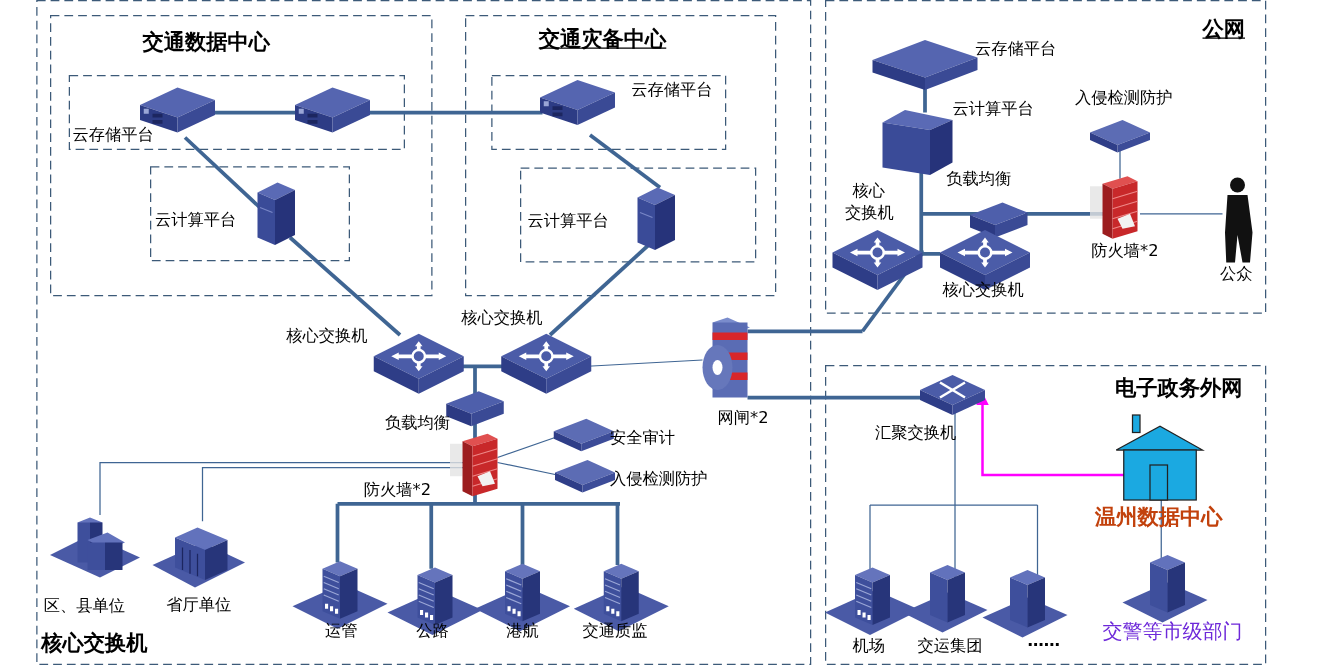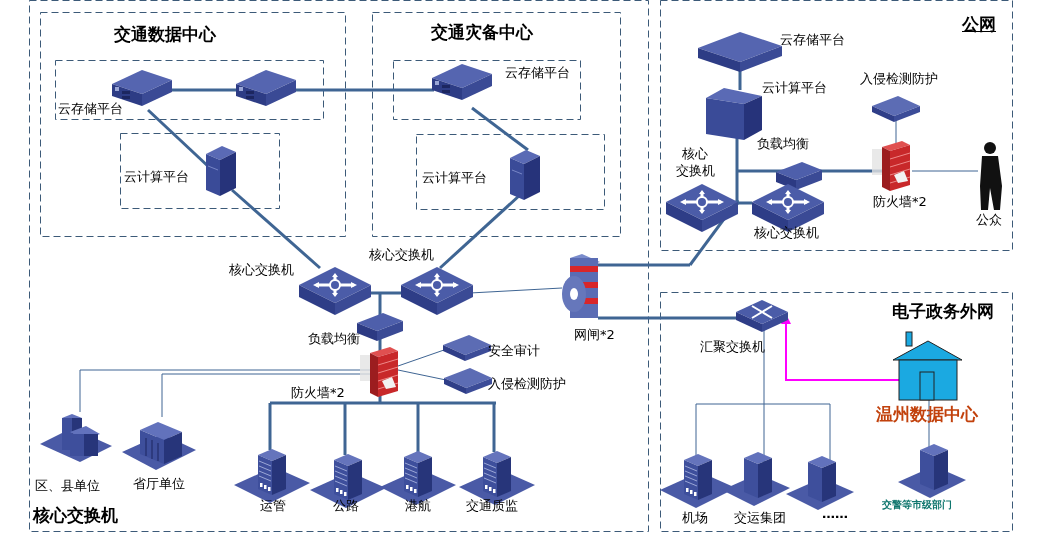--- a/index.html
+++ b/index.html
@@ -249,26 +249,26 @@
 
   <g stroke="#222" stroke-width="1">
     <rect x="906" y="332" width="6" height="14" fill="#1ba9e1"></rect>
     <polygon points="893,360 928,341 962,360" fill="#1ba9e1"></polygon>
     <rect x="899" y="360" width="58" height="40" fill="#1ba9e1"></rect>
     <rect x="920" y="372" width="14" height="28" fill="#1ba9e1"></rect>
   </g>
 </svg>
 
 <div class="ttl" style="left:114px;top:24px;">交通数据中心</div>
-<div class="ttl" style="left:431px;top:22px;">交通灾备中心</div>
+<div class="ttl" style="left:431px;top:22px;text-decoration:underline;">交通灾备中心</div>
 <div class="ttl" style="left:962px;top:14px;text-decoration:underline;">公网</div>
 <div class="ttl" style="left:892px;top:301px;">电子政务外网</div>
 <div class="ttl" style="left:33px;top:505px;">核心交换机</div>
 <div class="ttl" style="left:876px;top:404px;color:#c2410c;">温州数据中心</div>
-<div class="lbl" style="left:882px;top:497px;color:#0f766e;font-weight:bold;font-size:10px;">交警等市级部门</div>
+<div class="lbl" style="left:882px;top:497px;color:#6d28d9;font-weight:normal;font-size:16px;">交警等市级部门</div>
 
 <div class="lbl" style="left:58px;top:101px;">云存储平台</div>
 <div class="lbl" style="left:124px;top:169px;">云计算平台</div>
 <div class="lbl" style="left:505px;top:65px;">云存储平台</div>
 <div class="lbl" style="left:422px;top:170px;">云计算平台</div>
 <div class="lbl" style="left:229px;top:262px;">核心交换机</div>
 <div class="lbl" style="left:369px;top:247px;">核心交换机</div>
 <div class="lbl" style="left:308px;top:331px;">负载均衡</div>
 <div class="lbl" style="left:291px;top:385px;">防火墙*2</div>
 <div class="lbl" style="left:488px;top:343px;">安全审计</div>

